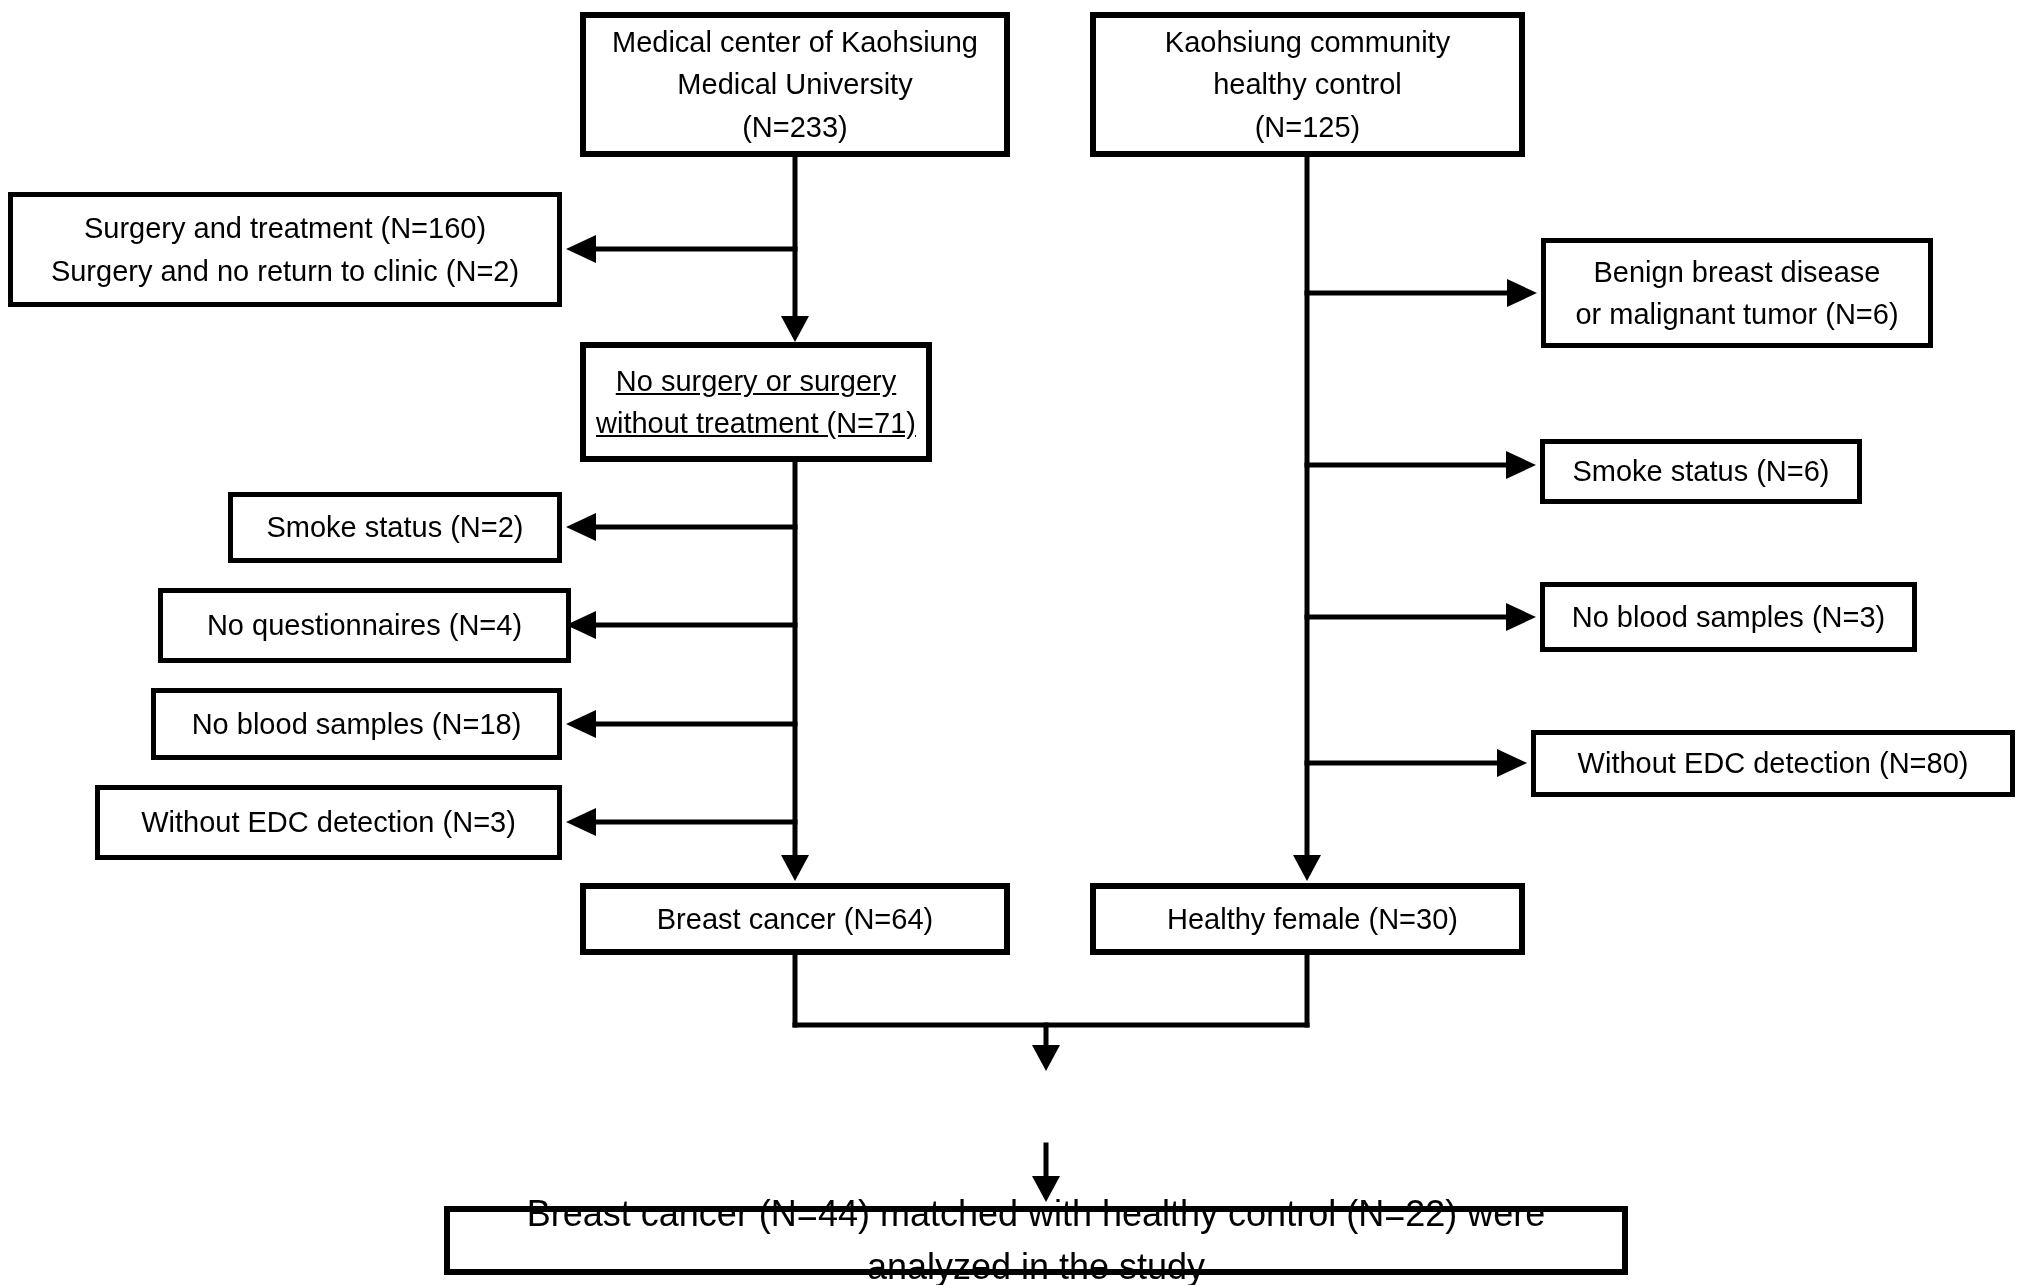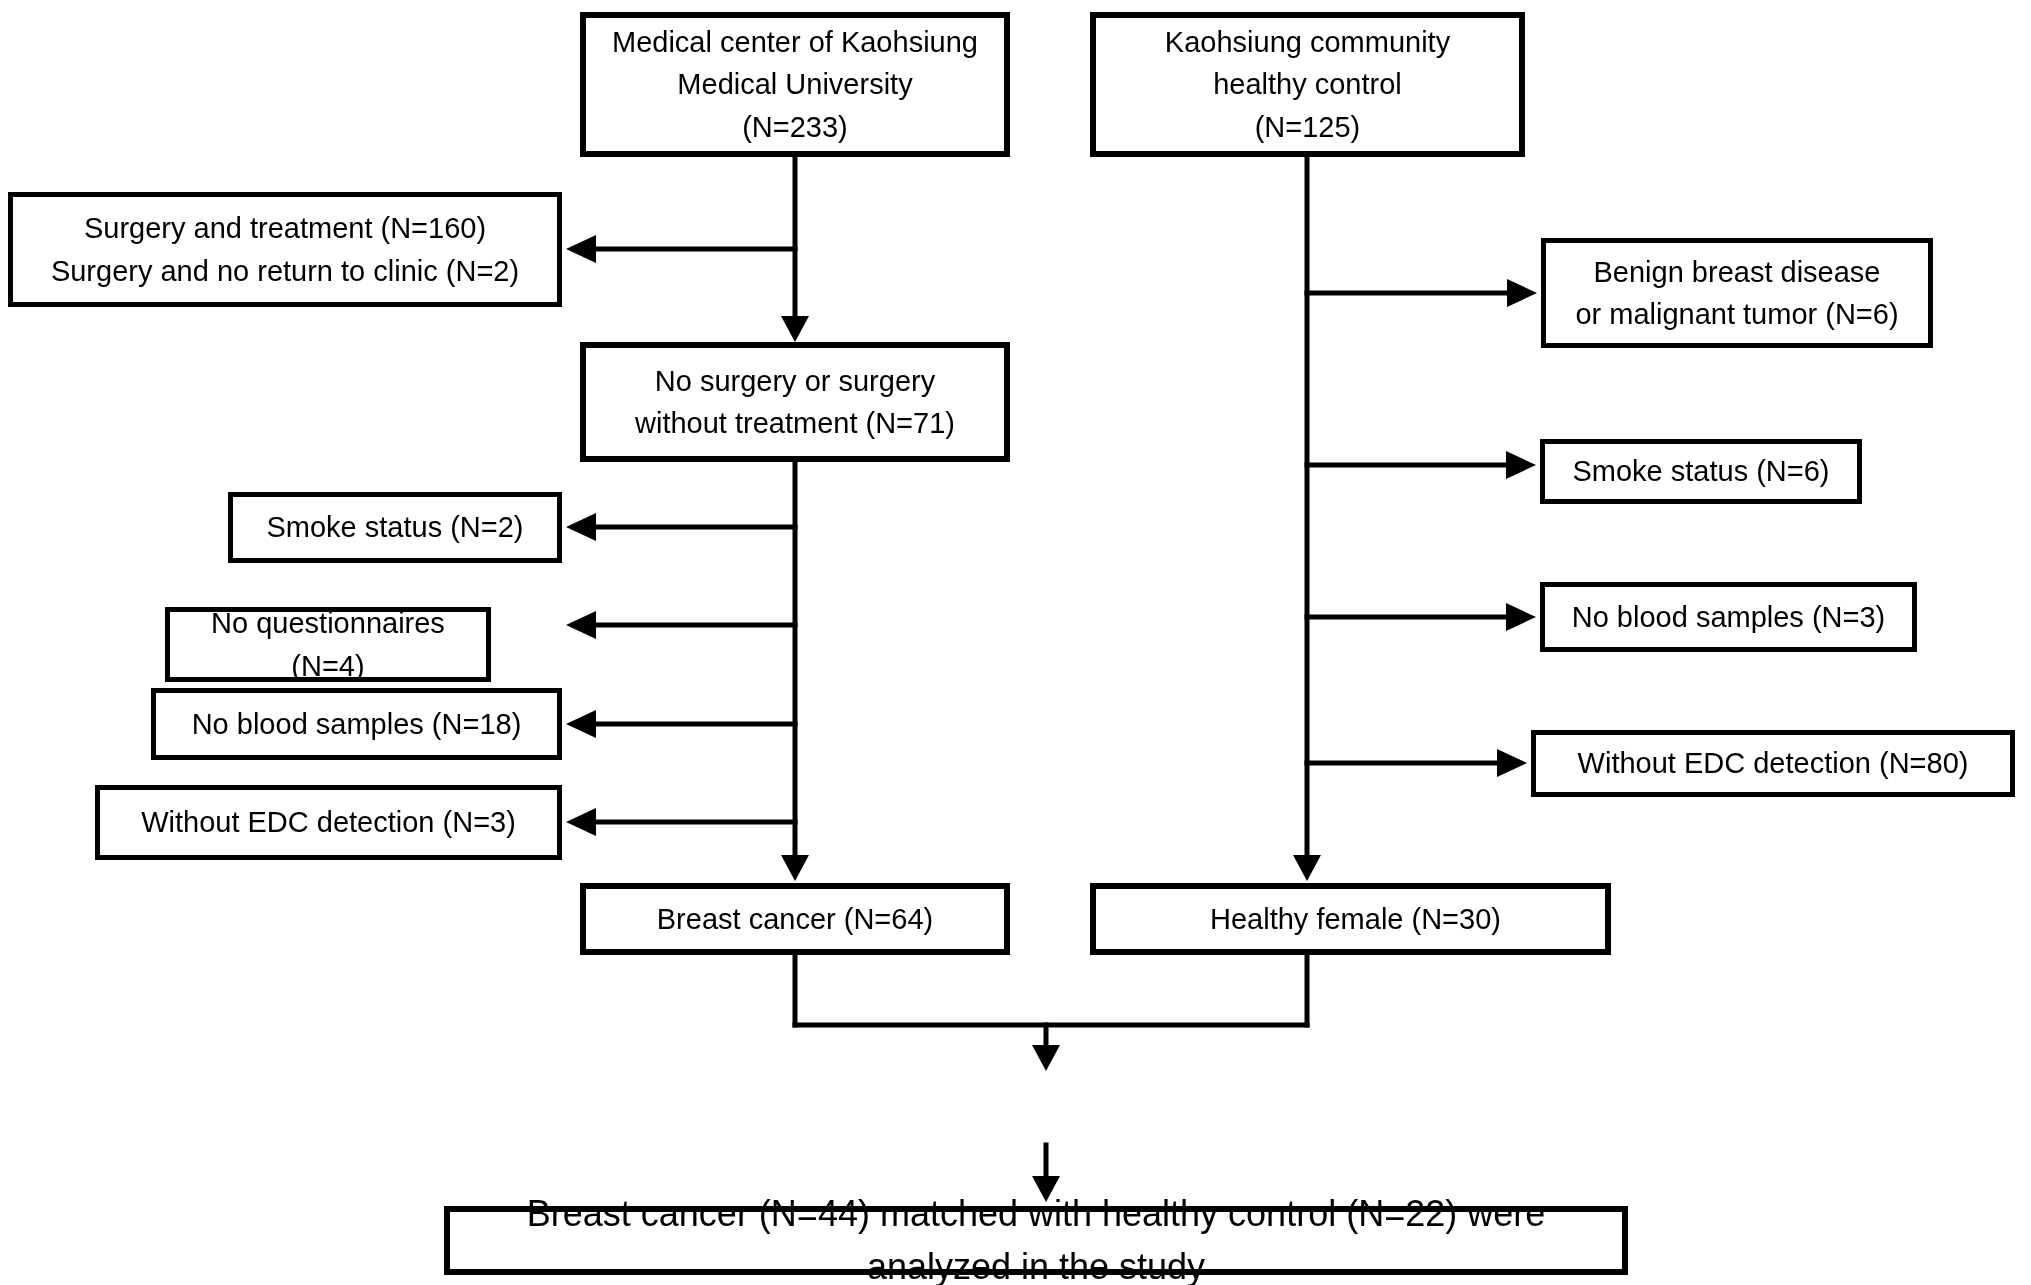--- a/index.html
+++ b/index.html
@@ -36,31 +36,31 @@
     white-space: pre-line;
     font-size: 29px;
     line-height: 1.45;
     padding: 2px 6px;
   }
   .node.main { border-width: 6px; }
 
   .n-kmu            { left: 580px;  top: 12px;   width: 430px;  height: 145px; }
   .n-community      { left: 1090px; top: 12px;   width: 435px;  height: 145px; }
   .n-surgery-excl   { left: 8px;    top: 192px;  width: 554px;  height: 115px; }
-  .n-no-surgery     { left: 580px;  top: 342px;  width: 430px;  height: 120px; }
+  .n-no-surgery     { left: 580px;  top: 342px;  width: 352px;  height: 120px; text-decoration: underline; }
   .n-benign         { left: 1541px; top: 238px;  width: 392px;  height: 110px; }
   .n-smoke-left     { left: 228px;  top: 492px;  width: 334px;  height: 71px; }
-  .n-no-quest       { left: 165px;  top: 588px;  width: 326px;  height: 75px; margin-top: 19px; }
+  .n-no-quest       { left: 158px;  top: 588px;  width: 413px;  height: 75px; }
   .n-no-blood-left  { left: 151px;  top: 688px;  width: 411px;  height: 72px; }
   .n-edc-left       { left: 95px;   top: 785px;  width: 467px;  height: 75px; }
   .n-smoke-right    { left: 1540px; top: 433px;  width: 322px;  height: 65px; margin-top: 6px; }
   .n-no-blood-right { left: 1540px; top: 582px;  width: 377px;  height: 70px; }
   .n-edc-right      { left: 1531px; top: 730px;  width: 484px;  height: 67px; }
   .n-breast-cancer  { left: 580px;  top: 883px;  width: 430px;  height: 72px; }
-  .n-healthy-female { left: 1090px; top: 883px;  width: 521px;  height: 72px; padding-left: 16px; }
+  .n-healthy-female { left: 1090px; top: 883px;  width: 435px;  height: 72px; padding-left: 16px; }
   .n-matched        { left: 691px;  top: 1075px; width: 709px;  height: 70px; }
   .n-final          { left: 444px;  top: 1206px; width: 1184px; height: 69px; font-size: 36px; }
 </style>
 </head>
 <body>
 
 <div class="canvas">
 
   <svg class="connectors" viewBox="0 0 2031 1285" xmlns="http://www.w3.org/2000/svg">
 

